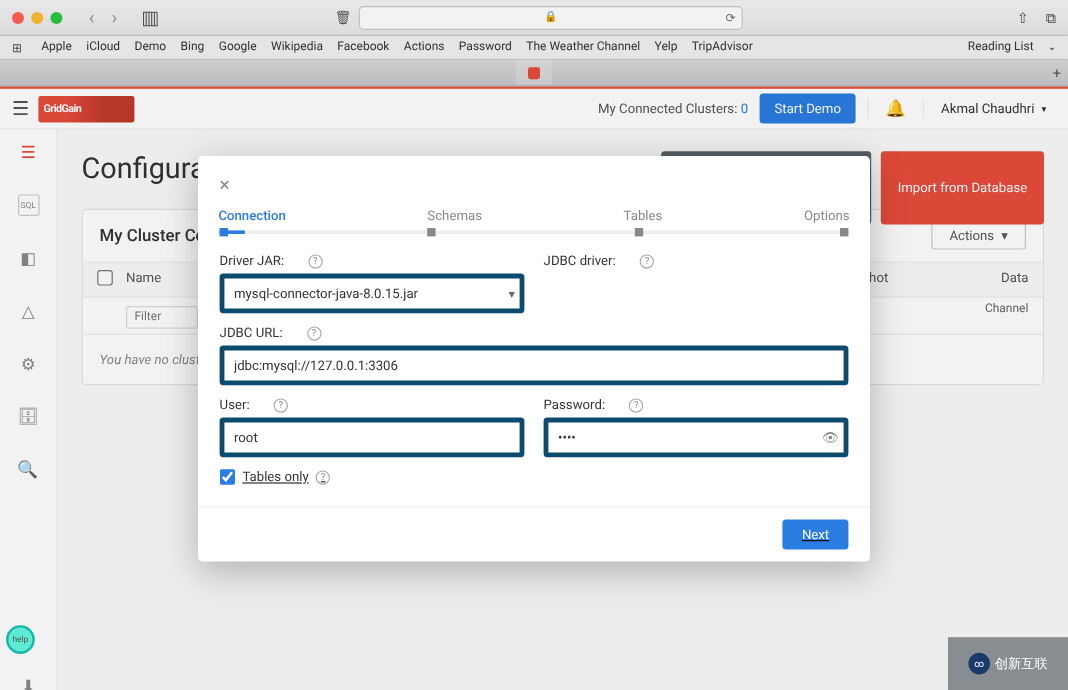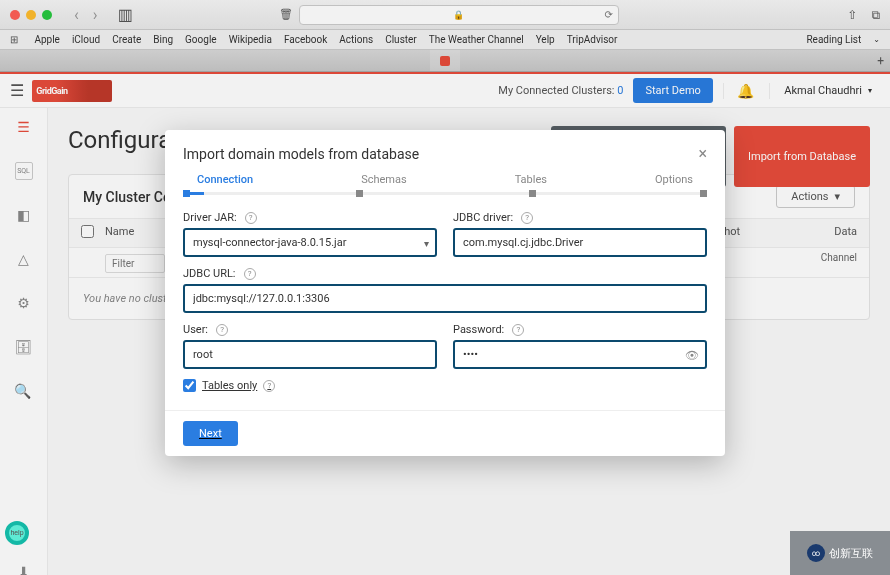--- a/index.html
+++ b/index.html
@@ -65,48 +65,48 @@
   .filter-row { display:flex; padding:4px 12px; border-bottom:1px solid #eee;}
   .filter-input { border:1px solid #ddd; padding:3px 6px; font-size:10px; border-radius:2px; width:60px; color:#999;}
   .empty-msg { padding:14px; font-size:11px; font-style:italic; color:#888;}
   
   
   .modal-backdrop { position:absolute; inset:0; background:rgba(0,0,0,0.05);}
   .modal { position:absolute; top:130px; left:50%; transform:translateX(-50%); width:560px; background:#fff; border-radius:4px; box-shadow:0 8px 30px rgba(0,0,0,0.25); }
   .modal-header { padding:14px 18px 10px; display:flex; justify-content:space-between; align-items:center;}
   .modal-title { font-size:14px; color:#333;}
   .modal-close { font-size:16px; color:#888; cursor:pointer; background:none; border:none;}
-  .stepper { display:flex; justify-content:space-between; padding:0 32px 6px; font-size:11px; color:#888;}
+  .stepper { display:flex; justify-content:space-between; padding:0 17px 6px; font-size:11px; color:#888;}
   .stepper .step.active { color:#2a7de1; font-weight:500;}
   .progress-track { height:3px; background:#eee; margin:0 18px 4px; position:relative;}
   .progress-fill { position:absolute; left:0; width:4%; height:100%; background:#2a7de1;}
   .progress-dot { position:absolute; top:-2px; width:7px; height:7px; background:#888; }
   .progress-dot.d1{left:0;background:#2a7de1;} .progress-dot.d2{left:33%;} .progress-dot.d3{left:66%;} .progress-dot.d4{left:calc(100% - 7px);}
   
   .modal-body { padding:12px 18px 18px; }
   .form-row { display:flex; gap:16px; margin-bottom:10px;}
   .form-col { flex:1; display:flex; flex-direction:column; gap:4px;}
   .form-col.full { flex-basis:100%; }
-  .lbl { font-size:11px; color:#333; display:flex; align-items:center; gap:8px;}
+  .lbl { font-size:11px; color:#333; display:flex; align-items:center; gap:20px;}
   .qmark { width:12px;height:12px;border:1px solid #aaa;border-radius:50%;display:inline-flex;align-items:center;justify-content:center;font-size:8px;color:#888;}
-  .ctrl { border:2px solid #0c4a6e; border-radius:3px; padding:6px 8px; font-size:11px; color:#333; width:100%; background:#fff;}
+  .ctrl { border:4px solid #0c4a6e; border-radius:3px; padding:6px 8px; font-size:11px; color:#333; width:100%; background:#fff;}
   .select-wrap { position:relative;}
   .select-wrap::after { content:"▾"; position:absolute; right:8px; top:50%; transform:translateY(-50%); font-size:10px; color:#666;}
   .pw-wrap { position:relative;}
   .pw-eye { position:absolute; right:8px; top:50%; transform:translateY(-50%); font-size:11px; color:#888;}
   .checkbox-row { display:flex; align-items:center; gap:6px; font-size:11px; color:#333; margin-top:4px;text-decoration:underline;}
   .checkbox-row input { accent-color:#2a7de1;}
   
-  .modal-footer { border-top:1px solid #eee; padding:10px 18px; display:flex; text-decoration:underline;}
+  .modal-footer { border-top:1px solid #eee; padding:10px 18px; display:flex; justify-content:flex-end;text-decoration:underline;}
   .btn-next { background:#2a7de1; color:#fff; border:none; padding:6px 16px; font-size:11px; border-radius:3px; cursor:pointer;}
   
   .watermark { position:absolute; right:0; bottom:0; width:100px; height:44px; background:#888d92; display:flex; align-items:center; justify-content:center; font-size:11px; color:#fff; gap:4px;}
   .watermark .dot{width:18px;height:18px;border-radius:50%;background:#1a3a6e;display:flex;align-items:center;justify-content:center;font-size:8px;}
   
-  .circle-badge { position:absolute; left:5px; bottom:30px; width:24px;height:24px;border:4px solid #14b8a6;border-radius:50%;background:#5eead4;display:flex;align-items:center;justify-content:center;font-size:7px;color:#555;}
+  .circle-badge { position:absolute; left:5px; bottom:30px; width:24px;height:24px;border:2px solid #14b8a6;border-radius:50%;background:#5eead4;display:flex;align-items:center;justify-content:center;font-size:7px;color:#555;}
 </style>
 </head>
 <body>
 
 <div class="browser-chrome">
   <div class="traffic-lights">
     <div class="traffic-dot red"></div>
     <div class="traffic-dot yellow"></div>
     <div class="traffic-dot green"></div>
   </div>
@@ -125,27 +125,27 @@
   <div class="top-right-icons">
     <span>⇧</span>
     <span>⧉</span>
   </div>
 </div>
 
 <div class="bookmarks">
   <span class="apps-icon">⊞</span>
   <span>Apple</span>
   <span>iCloud</span>
-  <span>Create</span>
+  <span>Demo</span>
   <span>Bing</span>
   <span>Google</span>
   <span>Wikipedia</span>
   <span>Facebook</span>
   <span>Actions</span>
-  <span>Cluster</span>
+  <span>Password</span>
   <span>The Weather Channel</span>
   <span>Yelp</span>
   <span>TripAdvisor</span>
   <span class="spacer"></span>
   <span>Reading List</span>
   <span class="chevron">⌄</span>
 </div>
 
 <div class="tab-bar">
   <div class="tab-active" style="margin:0 auto;">
@@ -218,21 +218,20 @@
         <div class="col-sender" style="text-align:right;font-size:10px;color:#666;">Channel</div>
       </div>
       <div class="empty-msg">You have no cluster configurations.</div>
     </div>
   </div>
 </div>
 
 <div class="modal-backdrop"></div>
 <div class="modal">
   <div class="modal-header">
-    <div class="modal-title">Import domain models from database</div>
     <button class="modal-close">×</button>
   </div>
   <div class="stepper">
     <span class="step active">Connection</span>
     <span class="step">Schemas</span>
     <span class="step">Tables</span>
     <span class="step">Options</span>
   </div>
   <div class="progress-track">
     <div class="progress-fill"></div>
@@ -248,21 +247,20 @@
             <span>Driver JAR:</span>
             <span class="qmark">?</span>
           </label>
         <div class="select-wrap"><input class="ctrl" readonly="" value="mysql-connector-java-8.0.15.jar" style=""></div>
       </div>
       <div class="form-col">
         <label class="lbl">
             <span>JDBC driver:</span>
             <span class="qmark">?</span>
           </label>
-        <input class="ctrl" value="com.mysql.cj.jdbc.Driver" style="">
       </div>
     </div>
     <div class="form-row">
       <div class="form-col full">
         <label class="lbl">
             <span>JDBC URL:</span>
             <span class="qmark">?</span>
           </label>
         <input class="ctrl" value="jdbc:mysql://127.0.0.1:3306" style="">
       </div>

